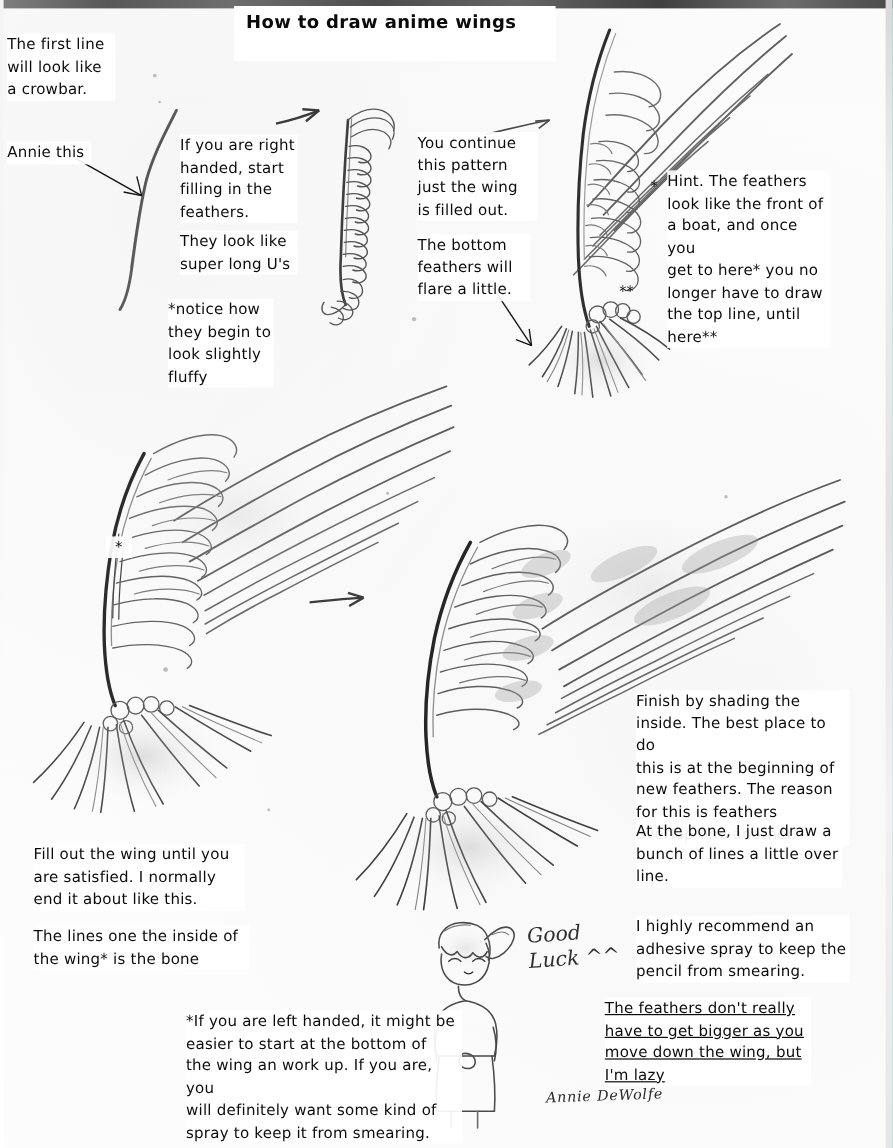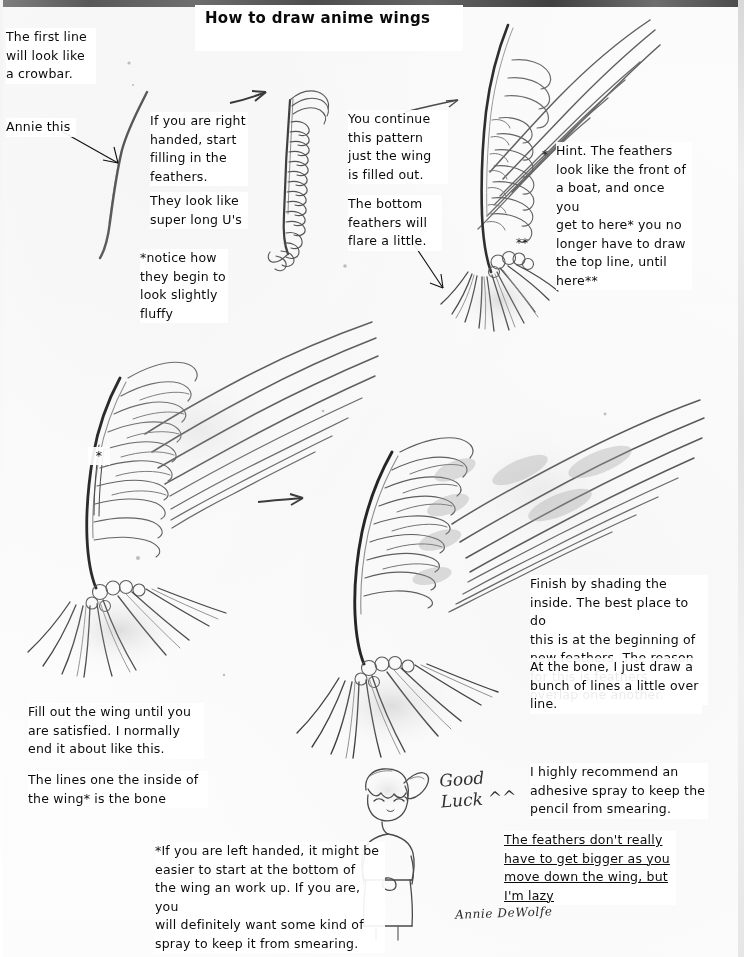--- a/index.html
+++ b/index.html
@@ -506,21 +506,21 @@
 will definitely want some kind of
 spray to keep it from smearing.</div>
 
   <div class="txt" style="left:530px;top:575px;width:178px;">Finish by shading the
 inside. The best place to do
 this is at the beginning of
 new feathers. The reason
 for this is feathers
 overlap one another.</div>
 
-  <div class="txt" style="left:530px;top:658px;width:172px;">At the bone, I just draw a
+  <div class="txt" style="left:530px;top:684px;width:172px;">At the bone, I just draw a
 bunch of lines a little over
 line.</div>
 
   <div class="txt" style="left:530px;top:763px;width:178px;"> I highly recommend an
 adhesive spray to keep the
 pencil from smearing.</div>
 
   <div class="txt" style="left:504px;top:831px;width:172px;text-decoration:underline;">The feathers don't really
 have to get bigger as you
 move down the wing, but

